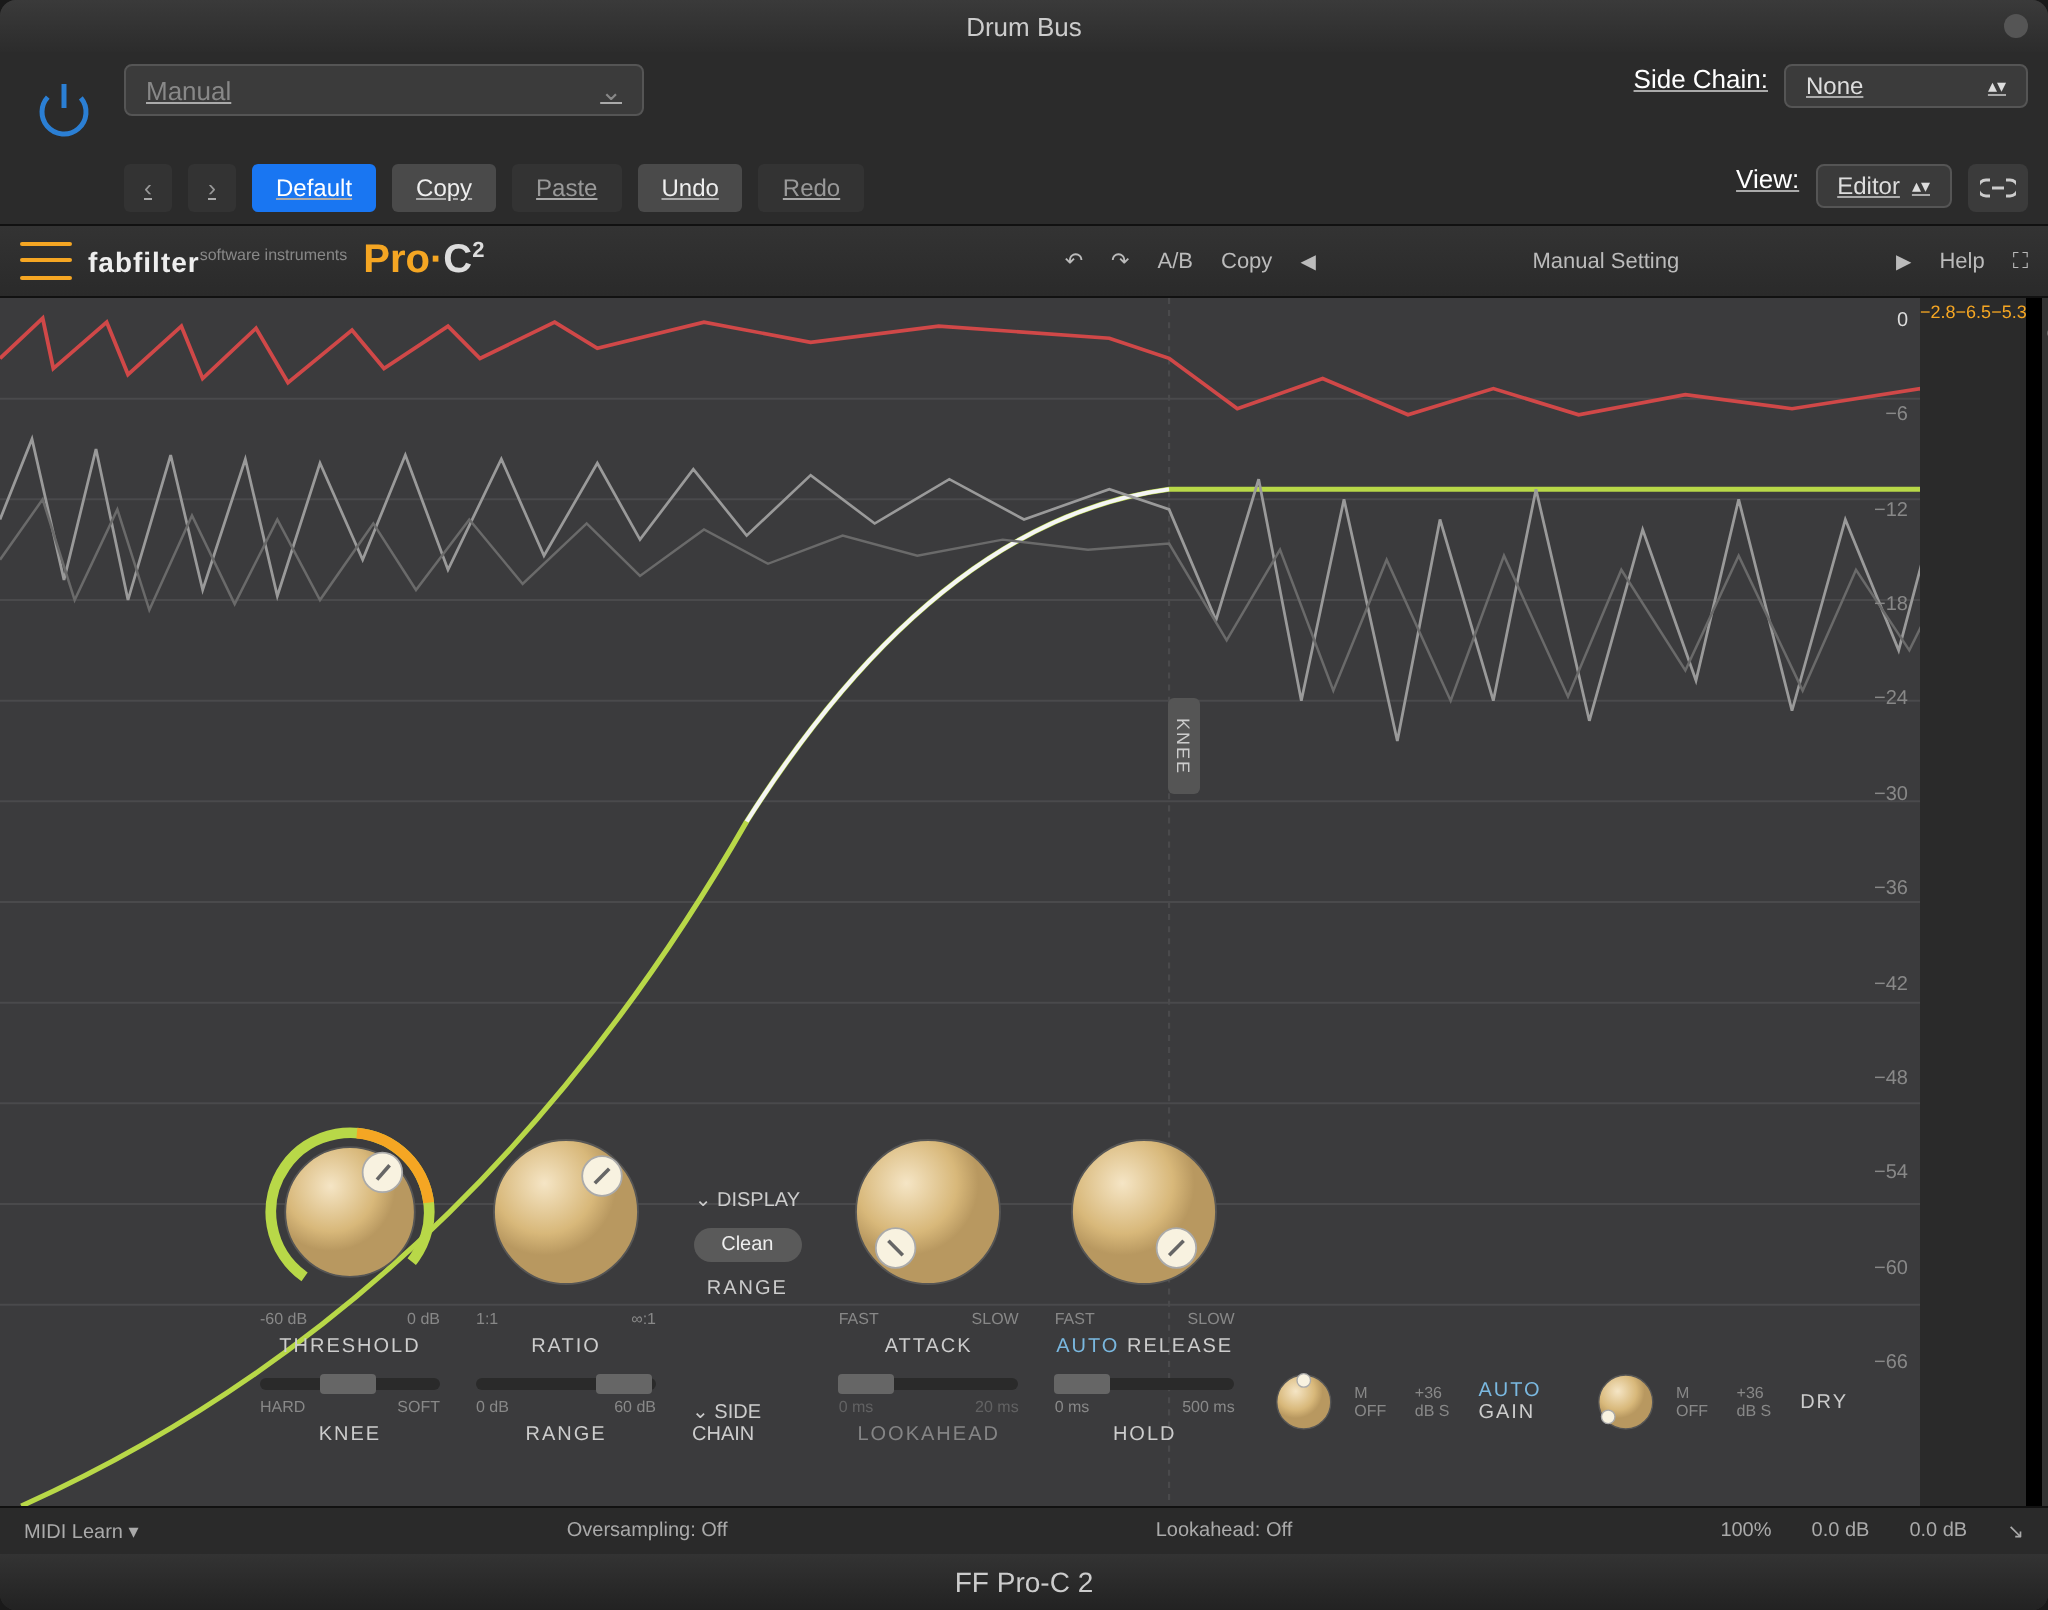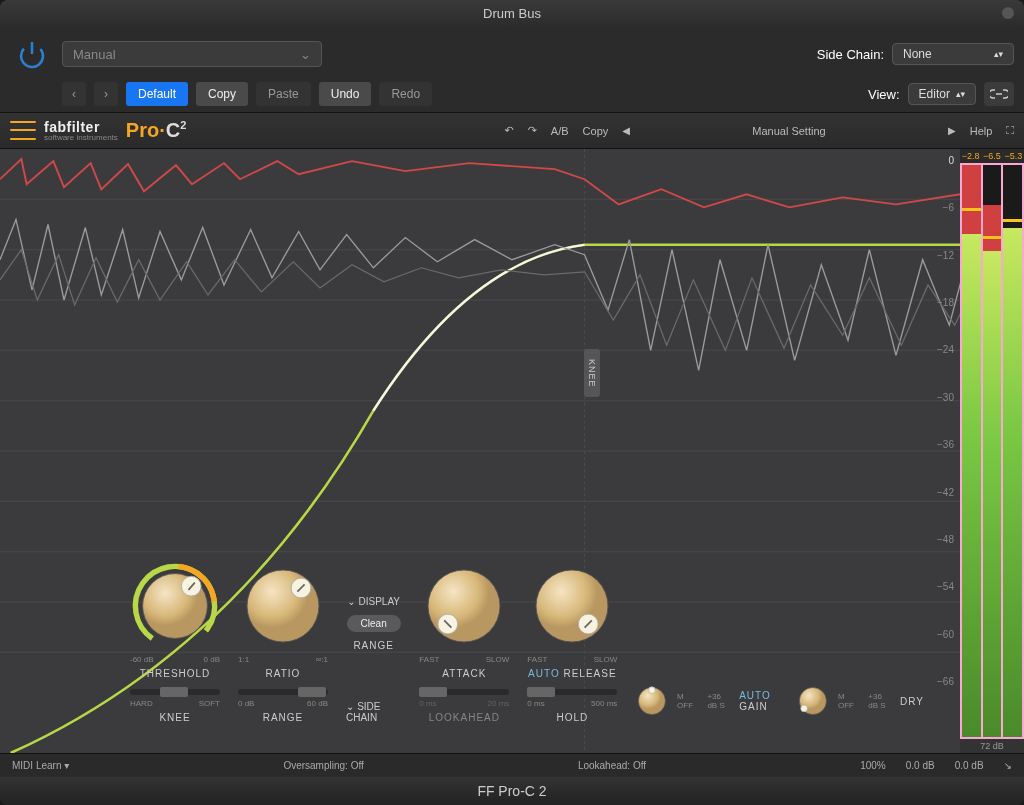--- a/index.html
+++ b/index.html
@@ -7,57 +7,57 @@
 
 .window { width: 1024px; height: 805px; display: flex; flex-direction: column; background: #2b2b2b; border-radius: 8px; overflow: hidden; }
 
 
 .titlebar { height: 26px; background: linear-gradient(#3a3a3a,#2c2c2c); display:flex; align-items:center; justify-content:center; color:#ccc; font-size:13px; position:relative; }
 .traffic { position:absolute; right:10px; display:flex; gap:8px; }
 .traffic span { width:12px; height:12px; border-radius:50%; background:#555; }
 
 
 .host { background:#2b2b2b; padding:6px 10px; display:flex; flex-direction:column; gap:6px; border-bottom:1px solid #111; }
-.host-row { display:flex; align-items:center; gap:8px; }
+.host-row { display:flex; align-items:flex-start; gap:8px;text-decoration:underline; }
 .power { width:44px; height:44px; display:flex; align-items:center; justify-content:center; }
 .power svg { stroke:#2b7fd4; }
 .preset-select { flex:0 0 260px; background:#3b3b3b; border:1px solid #555; color:#888; font-size:13px; padding:4px 10px; border-radius:4px; height:26px; display:flex; align-items:center; justify-content:space-between; }
 .spacer { flex:1; }
 .lbl { font-size:13px; color:#ffffff; }
 .sel { background:#3b3b3b; border:1px solid #555; color:#ddd; padding:3px 10px; border-radius:4px; font-size:12px; display:flex; align-items:center; gap:6px; }
 .btn { background:#4a4a4a; color:#eee; border:none; padding:5px 12px; font-size:12px; border-radius:3px; }
 .btn.dark { background:#333; color:#999; }
 .btn.blue { background:#1976f2; color:#fff; }
 .btn.nav { padding:5px 10px; }
 .link-btn { width:30px; height:24px; background:#3b3b3b; border-radius:4px; display:flex; align-items:center; justify-content:center; }
 
 
 .plugin { flex:1; display:flex; flex-direction:column; background:#38383a; position:relative; }
 .plugin-header { height:36px; background:linear-gradient(#333,#2a2a2a); display:flex; align-items:center; padding:0 10px; font-size:11px; color:#ccc; gap:14px; border-bottom:1px solid #111; }
 .brand { display:flex; align-items:center; gap:8px; }
 .brand-mark { width:26px; height:26px; display:flex; flex-direction:column; justify-content:space-around; }
 .brand-mark span { height:2px; background:#f5a623; border-radius:1px; }
-.brand-text { display:flex; flex-direction:column; line-height:1; }
+.brand-text { display:flex; flex-direction:row; line-height:1; }
 .brand-name { color:#eee; font-weight:600; font-size:14px; letter-spacing:0.5px; }
 .brand-sub { color:#888; font-size:8px; }
 .product { font-size:20px; color:#f5a623; font-weight:600; }
 .product .c { color:#ddd; }
 .ph-item { color:#bbb; cursor:pointer; }
 .ph-item.center { flex:1; text-align:center; }
 .tri { font-size:10px; }
 
 
 .graph-area { position:relative; flex:1; background:#3b3b3d; overflow:hidden; }
 .graph-area svg.bg { position:absolute; inset:0; width:100%; height:100%; }
 .knee-tab { position:absolute; top:200px; left:57%; width:16px; height:48px; background:#555; border-radius:3px; writing-mode:vertical-rl; text-align:center; font-size:9px; color:#ccc; display:flex; align-items:center; justify-content:center; letter-spacing:1px; }
 .db-scale { position:absolute; right:70px; top:0; bottom:60px; width:30px; display:flex; flex-direction:column; justify-content:space-between; font-size:10px; color:#888; text-align:right; padding:6px 0; }
 .db-scale span:first-child { color:#ddd; }
 
 
-.meters { position:absolute; right:0; top:0; bottom:0; width:64px; background:#f9a8d4; display:flex; flex-direction:column; }
+.meters { position:absolute; right:0; top:0; bottom:0; width:64px; background:#000000; display:flex; flex-direction:row; }
 .meter-readout { display:flex; justify-content:space-around; font-size:9px; color:#f5a623; padding:2px 0; background:#2a2a2a; }
 .meter-bars { flex:1; display:flex; gap:2px; padding:2px; }
 .bar { flex:1; background:#1a1a1a; position:relative; overflow:hidden; }
 .bar .fill { position:absolute; bottom:0; left:0; right:0; }
 .green { background:linear-gradient(to top, #4a8a2a 0%, #7ac843 60%, #c8e860 100%); }
 .red-top { background:#d04040; }
 .yellow-mark { position:absolute; left:0; right:0; height:3px; background:#f5c518; }
 .meter-label { font-size:9px; color:#999; text-align:center; padding:2px; background:#333; }
 
 

